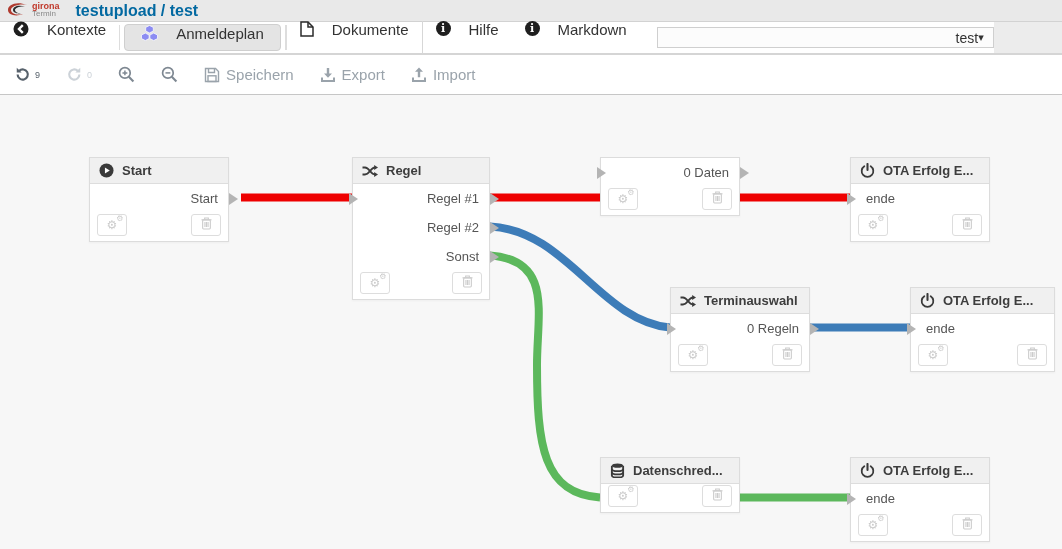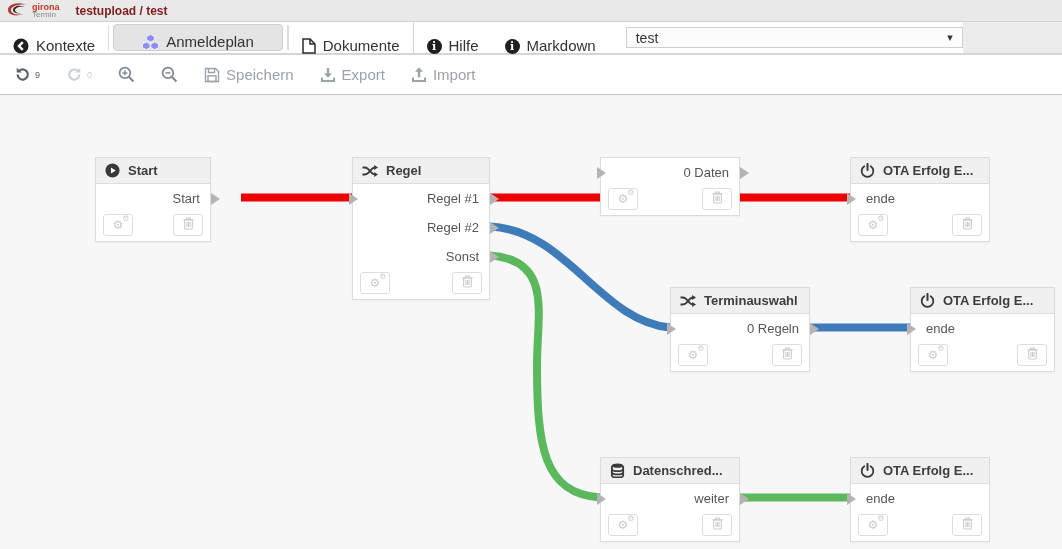--- a/index.html
+++ b/index.html
@@ -3,41 +3,41 @@
 <meta charset="utf-8">
 <style>
   * { box-sizing: border-box; margin: 0; padding: 0; }
   html,body { width:1062px; height:549px; overflow:hidden; }
   body { font-family:"Liberation Sans", sans-serif; background:#f7f7f7; }
   .app { width:1062px; height:549px; display:flex; flex-direction:column; }
 
   
   .topbar { height:22px; background:#e9e9e9; border-bottom:1px solid #d2d2d2;
             display:flex; align-items:center; padding:0 6px; flex:0 0 auto; }
-  .logo { display:flex; align-items:center; gap:2px; }
+  .logo { display:flex; gap:2px; }
   .logo-text { display:flex; flex-direction:column; line-height:8px; }
   .logo-top { color:#c0392b; font-size:9px; font-weight:bold; }
   .logo-bottom { color:#8a8a8a; font-size:8px; }
-  .breadcrumb { margin-left:16px; font-size:12px; font-weight:bold; color:#7f1d1d; }
+  .breadcrumb { margin-left:16px; font-size:16px; font-weight:bold; color:#0369a1; }
 
   
   .navbar { height:33px; background:#ffffff; border-bottom:2px solid #d5d5d5;
             display:flex; align-items:center; flex:0 0 auto; }
-  .tab { display:flex; align-items:flex-end; gap:7px; padding:0 13px; height:33px;
+  .tab { display:flex; align-items:flex-start; gap:18px; padding:0 13px; height:33px;
          font-size:15px; color:#333; cursor:pointer; white-space:nowrap; }
   .tab.active { background:#e4e4e4; border:1px solid #cfcfcf; border-radius:4px;
-                height:27px; margin:0 4px; padding:0 28px; }
+                height:27px; margin:0 4px; padding:0 16px; }
   .vsep { width:1px; height:25px; background:#ddd; flex:0 0 auto; }
   .vsep.tall { height:33px; background:#d7d7d7; }
   .circle-icon { width:15px; height:15px; border-radius:50%; background:#1f1f1f;
                  color:#fff; display:inline-flex; align-items:center; justify-content:center;
                  font-family:"DejaVu Serif", serif; font-size:11px; font-weight:bold; flex:0 0 auto; }
   .nav-select { margin-left:17px; width:337px; height:21px; background:#fcfcfc;
                 border:1px solid #cfcfcf; display:flex; align-items:center;
-                justify-content:space-between; padding:0 9px; font-size:14px; color:#333;
+                justify-content:flex-end; padding:0 9px; font-size:14px; color:#333;
                 cursor:pointer; }
   .nav-select .caret { font-size:11px; color:#333; }
   .nav-fill { flex:1; align-self:stretch; background:#ececec; }
 
   
   .toolbar { height:40px; background:#ffffff; border-bottom:1px solid #c6c6c6;
              display:flex; align-items:center; padding:0 14px; gap:26px;
              color:#9aa3ab; font-size:15px; flex:0 0 auto; }
   .tool { display:flex; align-items:center; gap:6px; cursor:pointer; white-space:nowrap; }
   .tool sup { font-size:9px; margin-left:-2px; }
@@ -190,21 +190,21 @@
   <div class="canvas" id="canvas">
     <svg id="edges" width="1062" height="454">
         <path d="M241,102.5 L352,102.5" stroke="#ee0000" stroke-width="8" fill="none"></path>
         <path d="M490,102.5 L600,102.5" stroke="#ee0000" stroke-width="8" fill="none"></path>
         <path d="M740,102.5 L850,102.5" stroke="#ee0000" stroke-width="8" fill="none"></path>
         <path d="M490,131.5 C567,135 600,226 670,232.5" stroke="#3d7cb8" stroke-width="8" fill="none"></path>
         <path d="M810,232.5 L910,232.5" stroke="#3d7cb8" stroke-width="8" fill="none"></path>
         <path d="M490,160.5 C553,165 537,218 537,270 C537,350 543,399 600,402.5" stroke="#5cb85c" stroke-width="8" fill="none"></path>
         <path d="M740,402.5 L850,402.5" stroke="#5cb85c" stroke-width="8" fill="none"></path>
       </svg>
-  <div class="node" style="left: 95px; top: 62px; width: 116px;">
+  <div class="node" style="left: 89px; top: 62px; width: 140px;">
         <div class="node-header">
           <span class="nicon">
             <svg width="15" height="15" viewBox="0 0 16 16">
               <circle cx="8" cy="8" r="7.5" fill="#3a3a3a"></circle>
               <path d="M6.3 4.8 V11.2 L11.5 8 Z" fill="#fff"></path>
             </svg>
           </span>
           <span>Start</span>
         </div>
         <div class="node-body">
@@ -404,27 +404,20 @@
           <span class="nicon">
             <svg width="15" height="15" viewBox="0 0 16 16">
               <ellipse cx="8" cy="2.8" rx="6" ry="2.3" fill="#3a3a3a"></ellipse>
               <path d="M2 2.8 V13.2 C2 14.5 4.7 15.5 8 15.5 S14 14.5 14 13.2 V2.8" fill="none" stroke="#3a3a3a" stroke-width="2"></path>
               <path d="M2 6.3 C2 7.6 4.7 8.6 8 8.6 S14 7.6 14 6.3" fill="none" stroke="#3a3a3a" stroke-width="2"></path>
               <path d="M2 9.8 C2 11.1 4.7 12.1 8 12.1 S14 11.1 14 9.8" fill="none" stroke="#3a3a3a" stroke-width="2"></path>
             </svg>
           </span>
           <span>Datenschred...</span>
         </div>
-        <div class="node-body">
-          <div class="port out">
-            <span class="chev chev-in"></span>
-            <span>weiter</span>
-            <span class="chev chev-out"></span>
-          </div>
-        </div>
         <div class="node-footer">
           <span class="mini-btn">
             <span class="gears">⚙<i>⚙</i></span>
           </span>
           <span class="mini-btn">
             <span><svg width="11" height="13" viewBox="0 0 12 14">
                 <g fill="none" stroke="#ccc" stroke-width="1.2">
                   <path d="M0.5 3 H11.5"></path>
                   <path d="M4 3 V1 H8 V3"></path>
                   <rect x="1.8" y="3" width="8.4" height="10" rx="1"></rect>

